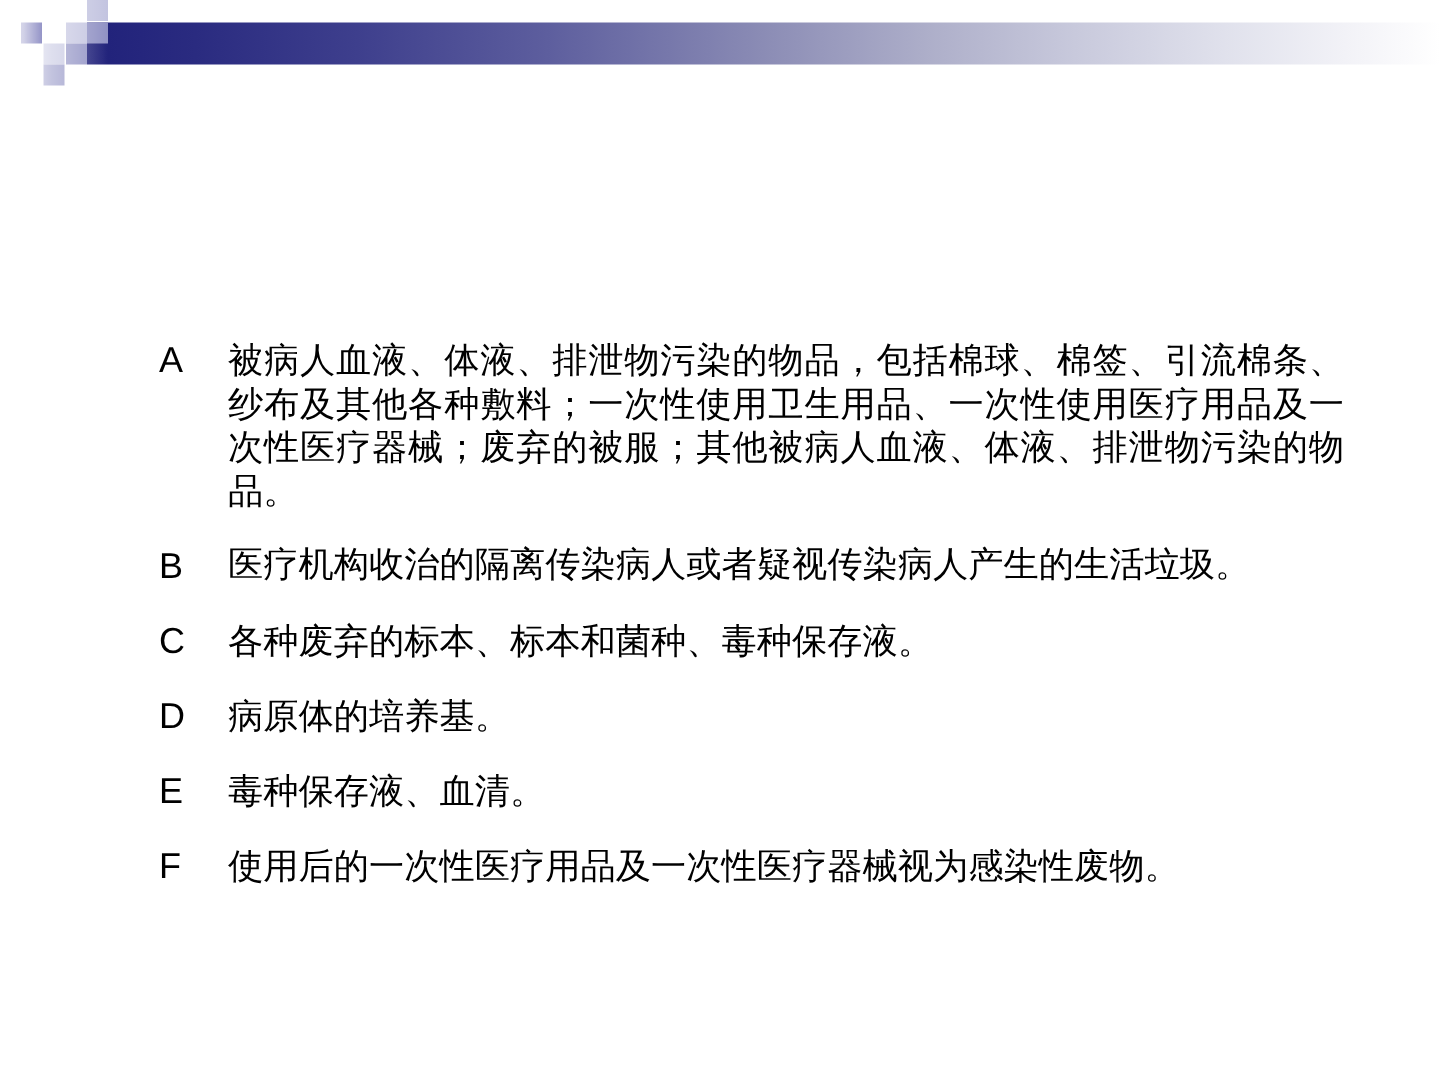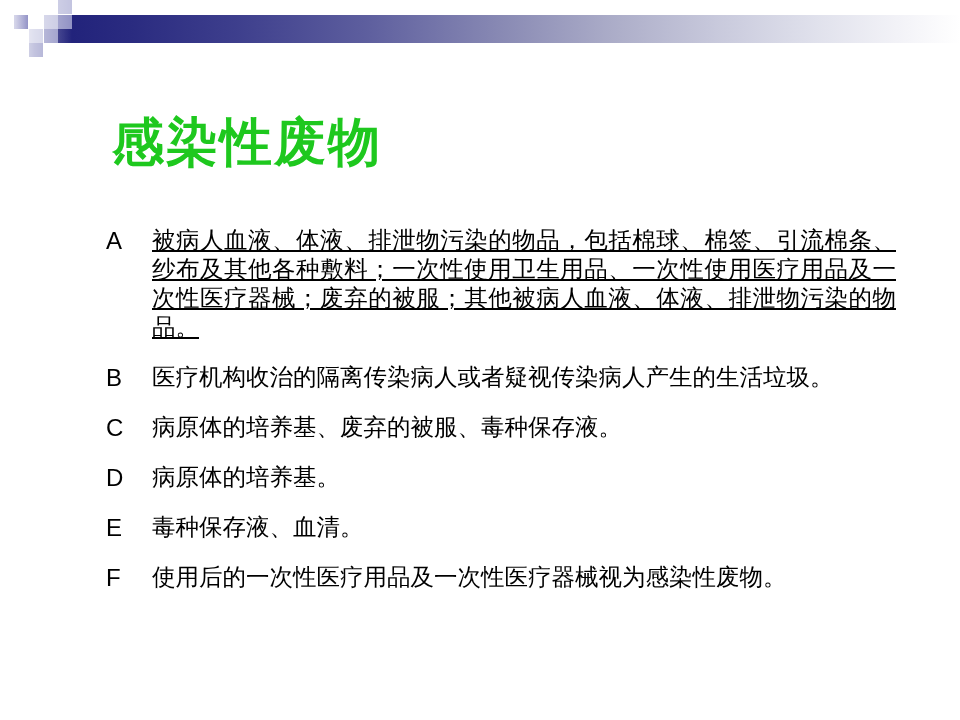--- a/index.html
+++ b/index.html
@@ -104,58 +104,57 @@
   }
   .item-text {
     flex: 1 1 auto;
     font-size: 23.5px;
     line-height: 29px;
     color: #000000;
     text-align: justify;
     text-justify: inter-character;
     font-family: "DejaVu Serif", "Liberation Serif", serif;
   }
-  .item-a .item-text { width: 744px; text-decoration: underline; }
+  .item-a .item-text { width: 744px; }
   .item-b .item-text { width: 744px; font-family: Liberation Serif, serif; }
   .item-loose { margin-bottom: 21px; }
 </style>
 </head>
 <body>
 
 <div class="slide">
 
   <div class="banner">
     <div class="banner-bar"></div>
     <div class="sq sq-b"></div>
     <div class="sq sq-c"></div>
     <div class="sq sq-d"></div>
     <div class="sq sq-e"></div>
     <div class="sq sq-f"></div>
     <div class="sq sq-g"></div>
     <div class="sq sq-a"></div>
     <div class="banner-fade"></div>
   </div>
 
-  <div class="title">感染性废物</div>
 
   <div class="body-list">
 
     <div class="item item-a item-loose">
       <div class="item-letter">A</div>
       <div class="item-text">被病人血液、体液、排泄物污染的物品，包括棉球、棉签、引流棉条、纱布及其他各种敷料；一次性使用卫生用品、一次性使用医疗用品及一次性医疗器械；废弃的被服；其他被病人血液、体液、排泄物污染的物品。</div>
     </div>
 
     <div class="item item-b item-loose">
       <div class="item-letter">B</div>
       <div class="item-text">医疗机构收治的隔离传染病人或者疑视传染病人产生的生活垃圾。</div>
     </div>
 
     <div class="item item-loose">
       <div class="item-letter">C</div>
-      <div class="item-text">病原体的培养基、废弃的被服、毒种保存液。</div>
+      <div class="item-text">各种废弃的标本、标本和菌种、毒种保存液。</div>
     </div>
 
     <div class="item item-loose">
       <div class="item-letter">D</div>
       <div class="item-text">病原体的培养基。</div>
     </div>
 
     <div class="item item-loose">
       <div class="item-letter">E</div>
       <div class="item-text">毒种保存液、血清。</div>

